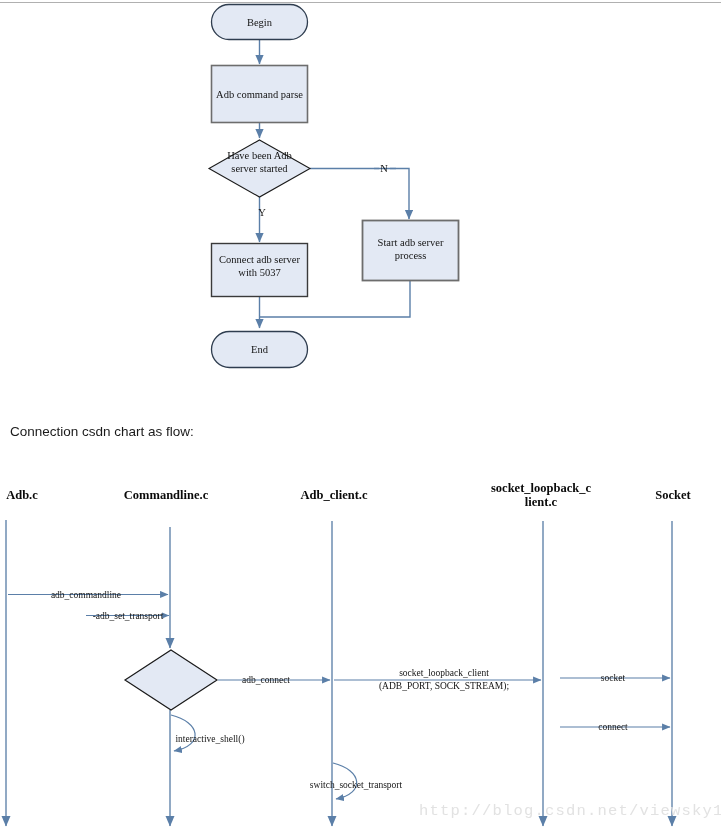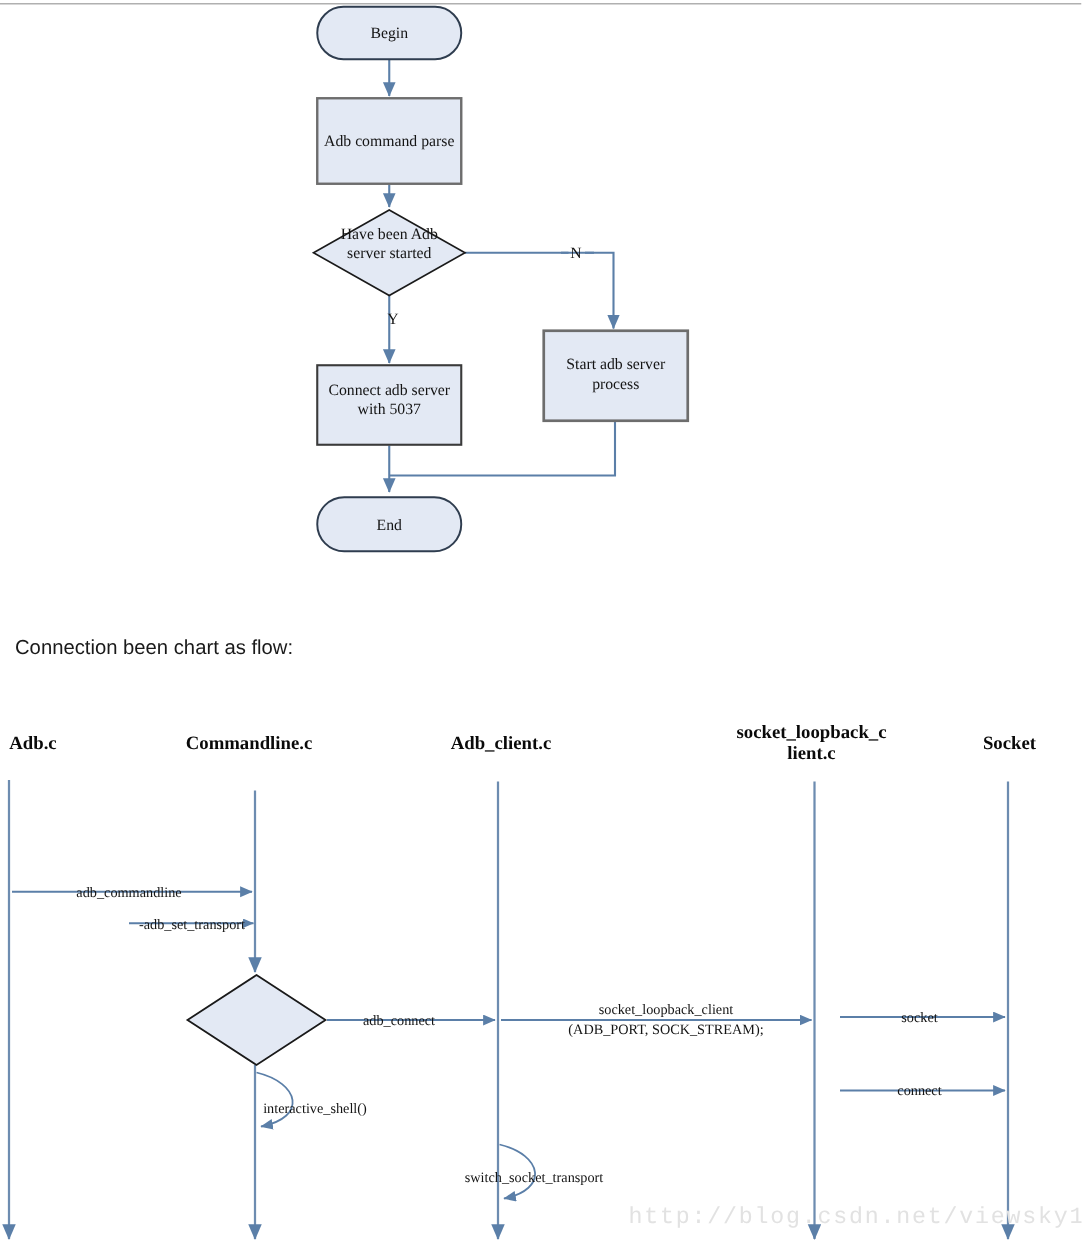--- a/index.html
+++ b/index.html
@@ -181,17 +181,17 @@
       <text class="edge-label" x="266" y="683">adb_connect</text>
       <text class="edge-label" x="444" y="676">socket_loopback_client</text>
       <text class="edge-label" x="444" y="689">(ADB_PORT, SOCK_STREAM);</text>
       <text class="edge-label" x="613" y="681">socket</text>
       <text class="edge-label" x="613" y="730">connect</text>
       <text class="edge-label" x="210" y="742">interactive_shell()</text>
       <text class="edge-label" x="356" y="788">switch_socket_transport</text>
     </g>
   </svg>
 
-  <div class="section-caption" style="left:10px; top:424px;">Connection been chart as flow:</div>
+  <div class="section-caption" style="left:10px; top:424px;">Connection csdn chart as flow:</div>
 
   <div class="watermark" style="left:419px; top:802px;">http://blog.csdn.net/viewsky11</div>
 
 </div>
 
 </body></html>

